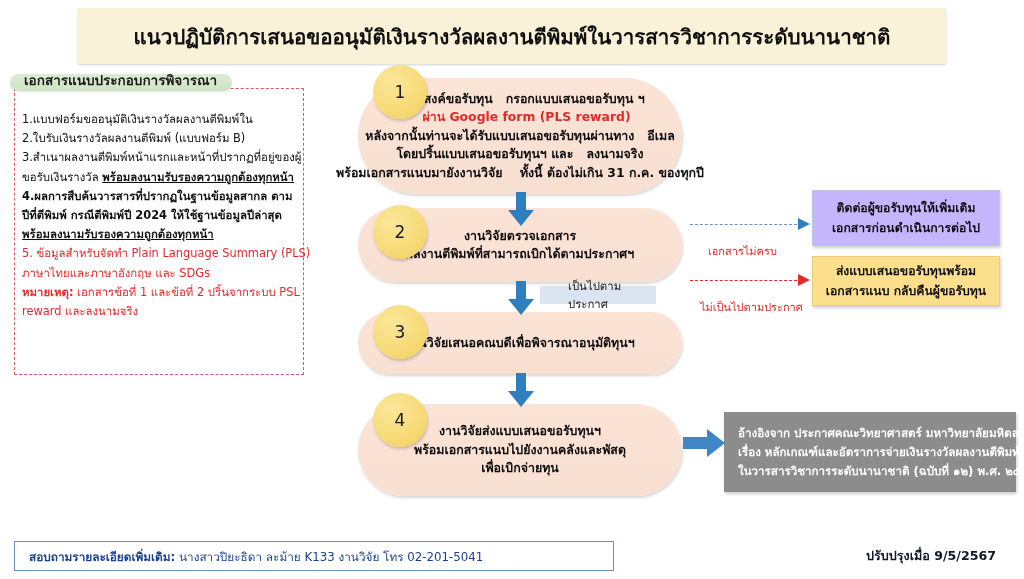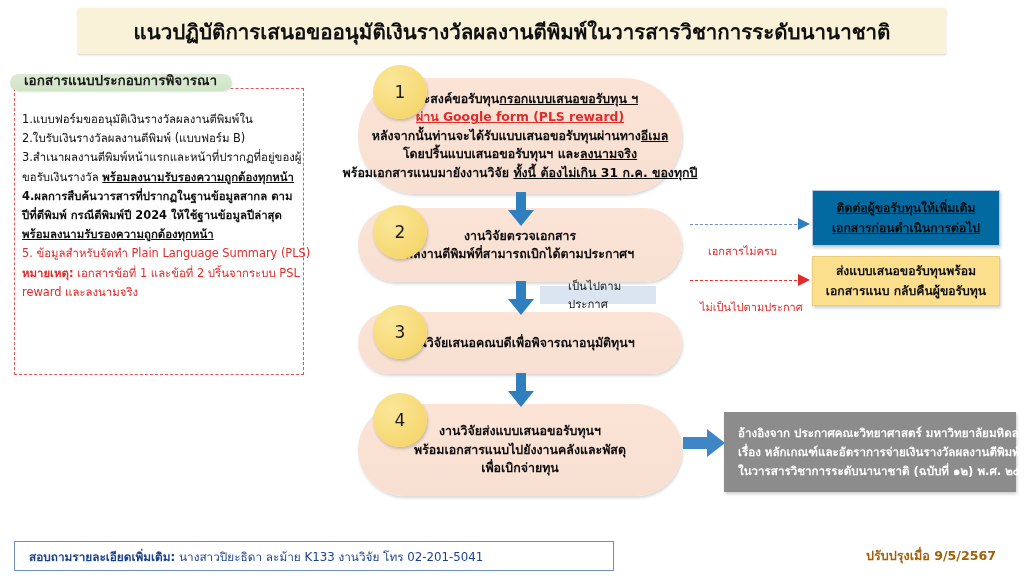--- a/index.html
+++ b/index.html
@@ -8,21 +8,21 @@
     background:#ffffff;
     font-family:"DejaVu Sans","Liberation Sans",sans-serif;
     position:relative;
     overflow:hidden;
     color:#1a1a1a;
   }
   .canvas{position:absolute;left:0;top:0;width:1024px;height:579px;}
 
   
   .title-banner{
-    position:absolute;left:78px;top:8px;width:868px;height:46px;
+    position:absolute;left:78px;top:8px;width:868px;height:56px;
     background:#faf2d8;
     display:flex;align-items:center;justify-content:center;
     box-shadow:0 1px 2px rgba(0,0,0,.18);
   }
   .title-banner .txt{
     font-size:20.5px;font-weight:bold;color:#101010;letter-spacing:0px;
     white-space:nowrap;
   }
 
   
@@ -57,21 +57,21 @@
     border-radius:60px;
     box-shadow:1px 2px 3px rgba(0,0,0,.16);
   }
   .pill .body{
     position:absolute;left:0;top:0;width:100%;height:100%;
     display:flex;flex-direction:column;align-items:center;justify-content:center;
     box-sizing:border-box;padding:0 18px;
   }
   .pill .line{font-size:12.4px;line-height:18.5px;font-weight:bold;color:#0d0d0d;white-space:nowrap;}
   .pill .line.red{color:#e02b2b;}
-  .pill .line .ul{text-decoration:underline;}
+  .pill .line .ul{padding-left:13px;}
 
   .num-circle{
     position:absolute;width:54px;height:54px;border-radius:50%;
     background:radial-gradient(circle at 35% 30%,#fbe79a 0%,#f6d870 70%,#f0cf5e 100%);
     box-shadow:1px 2px 3px rgba(0,0,0,.2);
     display:flex;align-items:center;justify-content:center;
     font-size:17px;color:#1a1a1a;z-index:3;
   }
 
   
@@ -81,21 +81,21 @@
   .arrow-right{position:absolute;width:40px;height:28px;z-index:2;}
 
   
   .side-box{
     position:absolute;
     display:flex;flex-direction:column;align-items:center;justify-content:center;
     box-sizing:border-box;
     box-shadow:1px 2px 3px rgba(0,0,0,.2);
   }
   .side-box .line{font-size:12.2px;line-height:20px;font-weight:bold;color:#0d0d0d;white-space:nowrap;}
-  .box-blue{background:#0369a1;border:1px solid #b9c9e0;text-decoration:underline;}
+  .box-blue{background:#c4b5fd;border:1px solid #b9c9e0;}
   .box-yellow{background:#fcdf8c;border:1px solid #e9cd78;}
   .box-gray{background:#8c8c8c;margin-top:8px;}
   .box-gray .line{color:#ffffff;font-weight:bold;font-size:11.6px;line-height:19px;}
 
   
   .conn-label{position:absolute;font-size:11px;color:#e02b2b;white-space:nowrap;margin-top:36px;}
   .dline{position:absolute;height:0;border-top:1.3px dashed #6f8fbe;}
   .dline.red{border-top-color:#e02b2b;}
 
   .chip{
@@ -107,21 +107,21 @@
   
   .footer-box{
     position:absolute;left:14px;top:541px;width:600px;height:30px;
     border:1px solid #6f8fbe;background:#ffffff;
     display:flex;align-items:center;padding-left:14px;box-sizing:border-box;
   }
   .footer-box .txt{font-size:11.8px;color:#19418f;white-space:nowrap;}
   .footer-box .b{font-weight:bold;}
   .footer-right{
     position:absolute;right:28px;top:546px;
-    font-size:12.6px;font-weight:bold;color:#a16207;white-space:nowrap;
+    font-size:12.6px;font-weight:bold;color:#0f172a;white-space:nowrap;
   }
 </style>
 </head>
 <body>
 
 <div class="canvas">
 
   <div class="title-banner">
     <div class="txt">แนวปฏิบัติการเสนอขออนุมัติเงินรางวัลผลงานตีพิมพ์ในวารสารวิชาการระดับนานาชาติ</div>
   </div>
@@ -132,20 +132,21 @@
   </div>
   <div class="doc-list">
     <div class="ln">1.แบบฟอร์มขออนุมัติเงินรางวัลผลงานตีพิมพ์ใน</div>
     <div class="ln">2.ใบรับเงินรางวัลผลงานตีพิมพ์ (แบบฟอร์ม B)</div>
     <div class="ln">3.สำเนาผลงานตีพิมพ์หน้าแรกและหน้าที่ปรากฏที่อยู่ของผู้</div>
     <div class="ln"><span>ขอรับเงินรางวัล </span><span class="bold ul">พร้อมลงนามรับรองความถูกต้องทุกหน้า</span></div>
     <div class="ln bold">4.ผลการสืบค้นวารสารที่ปรากฏในฐานข้อมูลสากล ตาม</div>
     <div class="ln bold">ปีที่ตีพิมพ์ กรณีตีพิมพ์ปี 2024 ให้ใช้ฐานข้อมูลปีล่าสุด</div>
     <div class="ln bold ul">พร้อมลงนามรับรองความถูกต้องทุกหน้า</div>
     <div class="ln red">5. ข้อมูลสำหรับจัดทำ Plain Language Summary (PLS)</div>
+    <div class="ln red">ภาษาไทยและภาษาอังกฤษ และ SDGs</div>
     <div class="ln red"><span class="note-lbl">หมายเหตุ:</span><span> เอกสารข้อที่ 1 และข้อที่ 2 ปริ้นจากระบบ PSL</span></div>
     <div class="ln red">reward และลงนามจริง</div>
   </div>
 
   <div class="pill" style="left:358px;top:78px;width:324px;height:116px;">
     <div class="body">
       <div class="line"><span>ผู้ประสงค์ขอรับทุน</span><span class="ul">กรอกแบบเสนอขอรับทุน ฯ</span></div>
       <div class="line red"><span class="ul">ผ่าน Google form (PLS reward)</span></div>
       <div class="line"><span>หลังจากนั้นท่านจะได้รับแบบเสนอขอรับทุนผ่านทาง</span><span class="ul">อีเมล</span></div>
       <div class="line"><span>โดยปริ้นแบบเสนอขอรับทุนฯ และ</span><span class="ul">ลงนามจริง</span></div>

